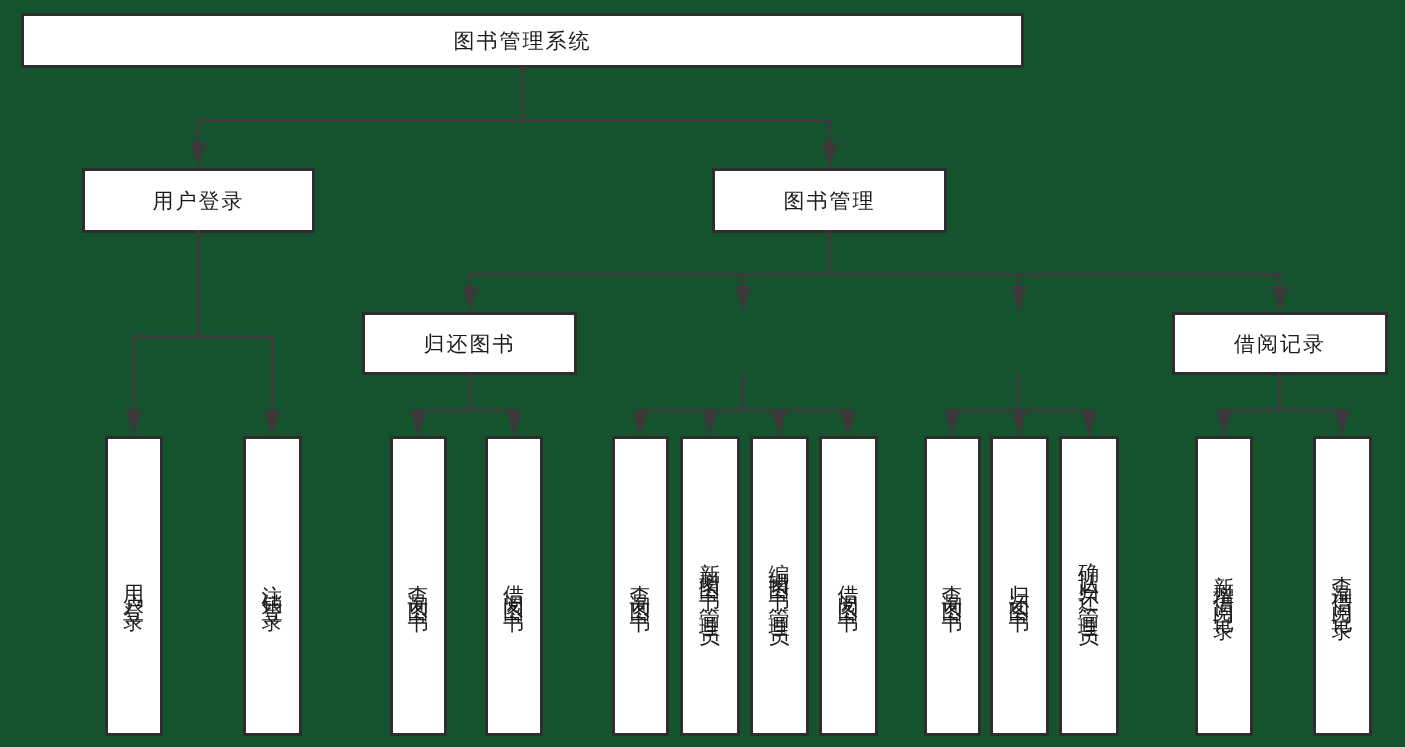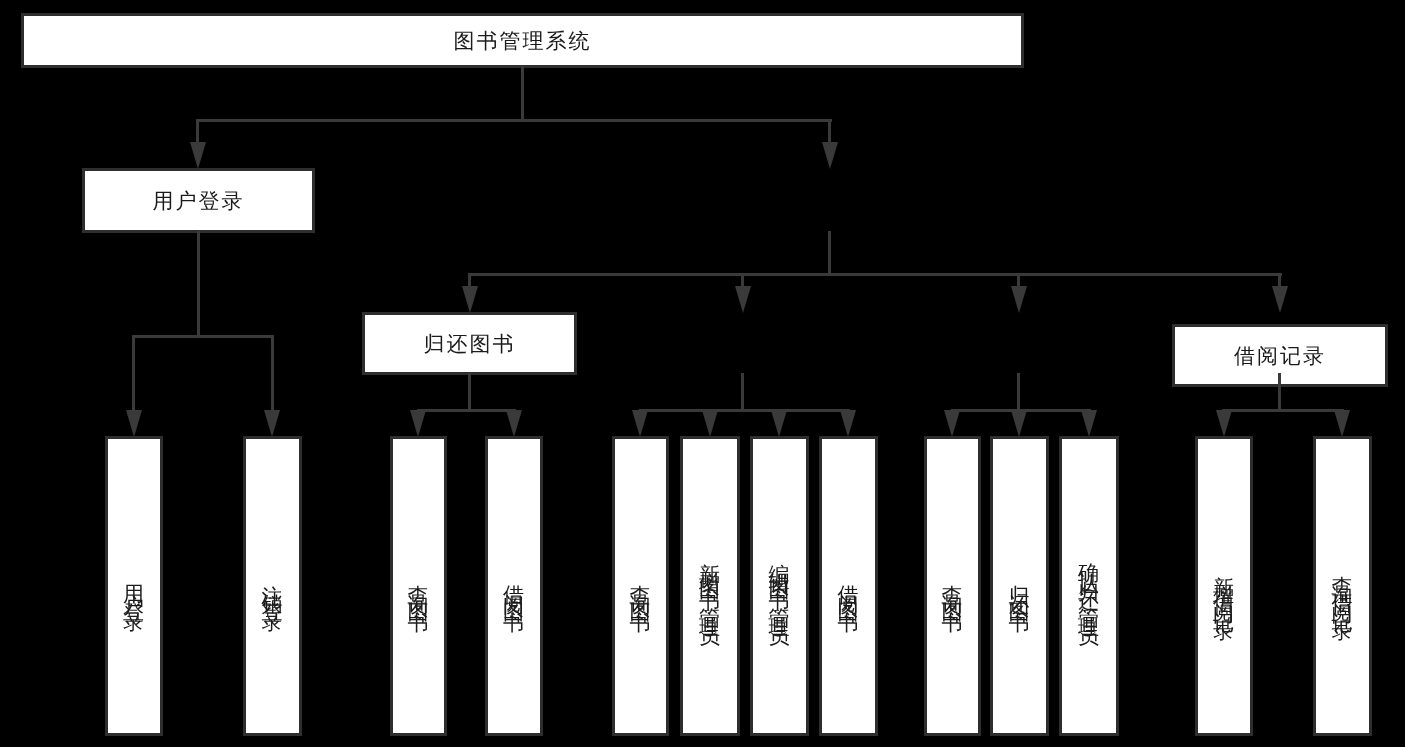--- a/index.html
+++ b/index.html
@@ -1,17 +1,17 @@
 <!DOCTYPE html>
 <html><head>
 <meta charset="utf-8">
 <style>
   html,body{margin:0;padding:0;background:#ffffff;}
   .canvas{
-    position:relative;width:1405px;height:747px;background:#000000;
+    position:relative;width:1405px;height:747px;background:#14532d;
     font-family:"Liberation Sans", sans-serif;overflow:hidden;
   }
   .box{
     position:absolute;box-sizing:border-box;border:3px solid #2e2e2e;
     background:#ffffff;display:flex;align-items:center;justify-content:center;
     color:#1b1b1b;
   }
   .hlabel{font-size:21px;letter-spacing:2px;white-space:nowrap;}
   .vlabel{
     writing-mode:vertical-rl;text-orientation:mixed;
@@ -44,20 +44,23 @@
     <div class="h" style="left:196px;top:119px;width:636px"></div>
     <div class="v" style="left:196px;top:119px;height:28px"></div>
     <div class="arw" style="left:198px;top:142px"></div>
     <div class="v" style="left:828px;top:119px;height:28px"></div>
     <div class="arw" style="left:830px;top:142px"></div>
   </div>
 
   <div class="box" style="left:82px;top:168px;width:233px;height:65px">
     <span class="hlabel">用户登录</span>
   </div>
+  <div class="box" style="left:712px;top:168px;width:235px;height:65px">
+    <span class="hlabel">图书管理</span>
+  </div>
 
   <div>
     <div class="v" style="left:197px;top:231px;height:107px"></div>
     <div class="h" style="left:132px;top:335px;width:141px"></div>
     <div class="v" style="left:132px;top:335px;height:77px"></div>
     <div class="arw" style="left:134px;top:410px"></div>
     <div class="v" style="left:271px;top:335px;height:77px"></div>
     <div class="arw" style="left:272px;top:410px"></div>
   </div>
 
@@ -70,21 +73,21 @@
     <div class="arw" style="left:743px;top:286px"></div>
     <div class="v" style="left:1017px;top:273px;height:16px"></div>
     <div class="arw" style="left:1019px;top:286px"></div>
     <div class="v" style="left:1278px;top:273px;height:16px"></div>
     <div class="arw" style="left:1280px;top:286px"></div>
   </div>
 
   <div class="box" style="left:362px;top:312px;width:215px;height:63px">
     <span class="hlabel">归还图书</span>
   </div>
-  <div class="box" style="left:1172px;top:324px;width:216px;height:63px">
+  <div class="box" style="left:1172px;top:312px;width:216px;height:63px">
     <span class="hlabel">借阅记录</span>
   </div>
 
   <div>
     <div class="v" style="left:468px;top:373px;height:39px"></div>
     <div class="h" style="left:417px;top:409px;width:99px"></div>
     <div class="arw" style="left:418px;top:410px"></div>
     <div class="arw" style="left:514px;top:410px"></div>
   </div>
 

